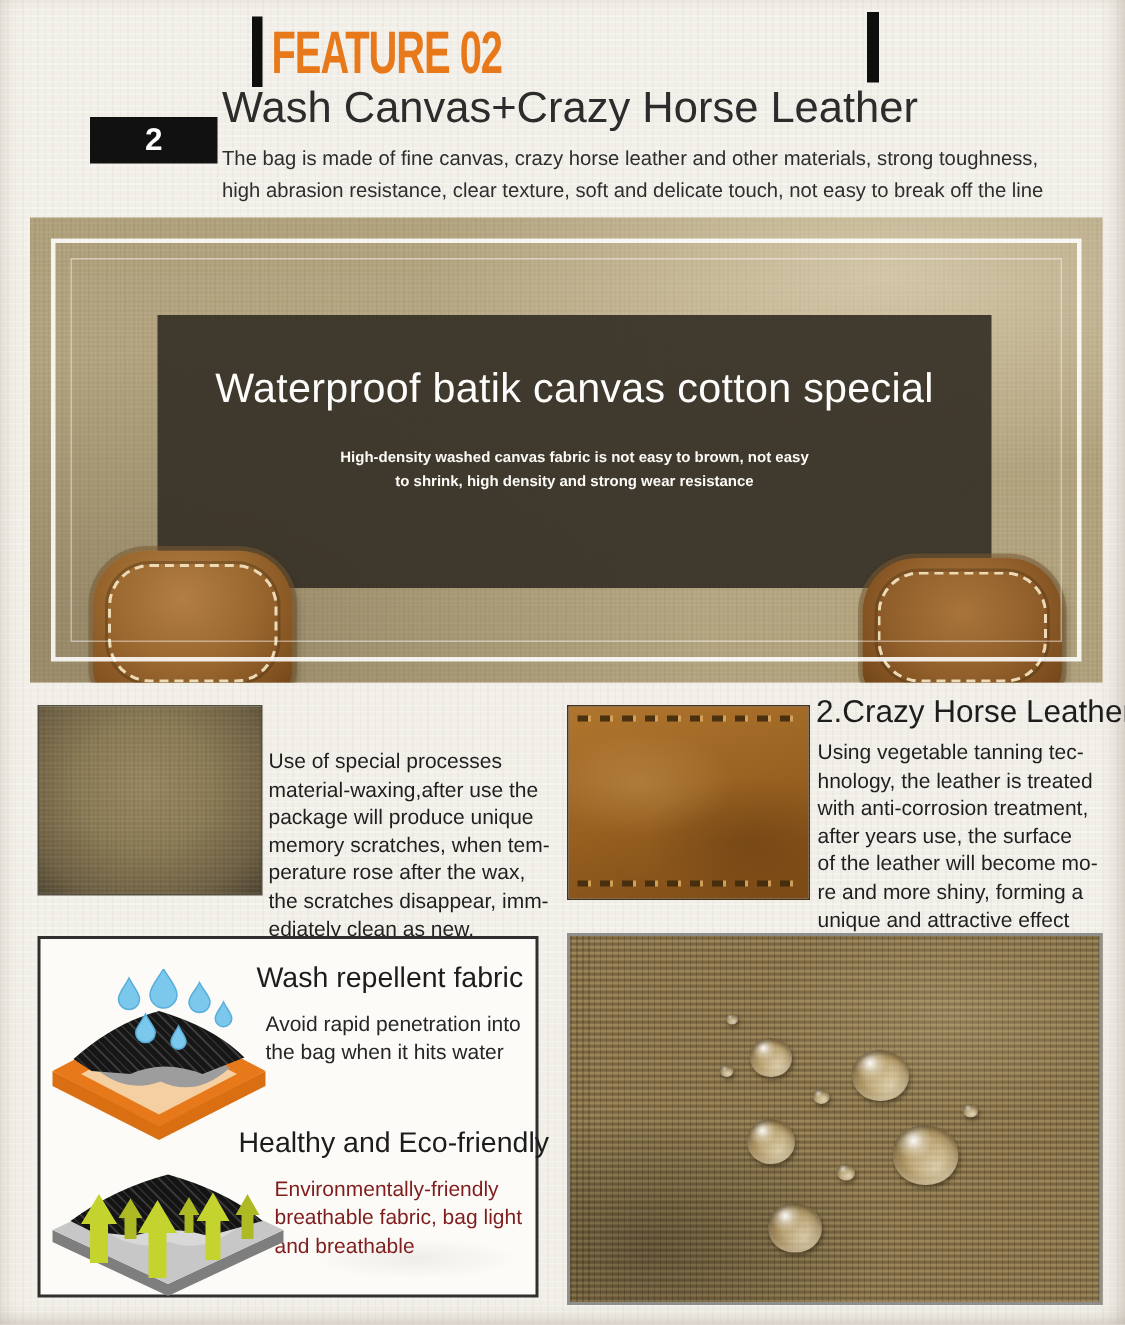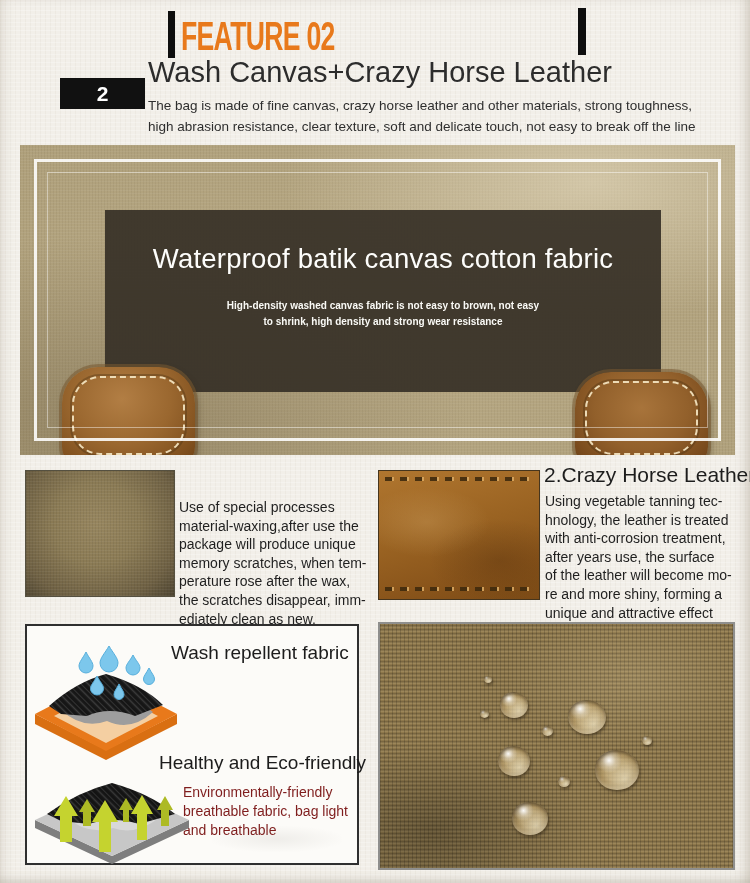--- a/index.html
+++ b/index.html
@@ -144,21 +144,21 @@
   <div class="abs vbar" id="bar-left"></div>
   <div class="abs vbar" id="bar-right"></div>
   <div class="abs" id="feature-label">FEATURE 02</div>
   <div class="abs" id="page-title">Wash Canvas+Crazy Horse Leather</div>
   <div class="abs" id="badge-2">2</div>
   <div class="abs pre" id="header-desc">The bag is made of fine canvas, crazy horse leather and other materials, strong toughness,
 high abrasion resistance, clear texture, soft and delicate touch, not easy to break off the line</div>
 
   <div class="abs" id="hero">
     <div id="hero-overlay">
-      <div id="hero-overlay-title">Waterproof batik canvas cotton fabric</div>
+      <div id="hero-overlay-title">Waterproof batik canvas cotton special</div>
       <div id="hero-overlay-sub" class="pre">High-density washed canvas fabric is not easy to brown, not easy
 to shrink, high density and strong wear resistance</div>
     </div>
     <div class="leather-tab" id="tab-left"></div>
     <div class="leather-tab" id="tab-right"></div>
     <div class="hero-frame" id="hero-frame-outer"></div>
     <div class="hero-frame" id="hero-frame-inner"></div>
   </div>
 
   <div class="abs" id="swatch-canvas"></div>
@@ -206,20 +206,22 @@
         <path d="M55,6 c3,6 7,10 7,14 a7,7 0 1 1 -14,0 c0,-4 4,-8 7,-14 Z"></path>
         <path d="M78,0 c4,7 9,12 9,17 a9,9 0 1 1 -18,0 c0,-5 5,-10 9,-17 Z"></path>
         <path d="M102,9 c3,6 7,9 7,13 a7,7 0 1 1 -14,0 c0,-4 4,-7 7,-13 Z"></path>
         <path d="M118,22 c2.5,5 5.5,8 5.5,11 a5.5,5.5 0 1 1 -11,0 c0,-3 3,-6 5.5,-11 Z"></path>
         <path d="M66,30 c3,6 6.5,9 6.5,12.5 a6.5,6.5 0 1 1 -13,0 c0,-3.5 3.5,-6.5 6.5,-12.5 Z"></path>
         <path d="M88,38 c2.5,5 5,7.5 5,10.5 a5,5 0 1 1 -10,0 c0,-3 2.5,-5.5 5,-10.5 Z"></path>
       </g>
     </svg>
 
     <div id="water-heading">Wash repellent fabric</div>
+    <div id="water-body" class="pre">Avoid rapid penetration into
+the bag when it hits water</div>
 
     <div id="eco-heading">Healthy and Eco-friendly</div>
     <div id="eco-body" class="pre">Environmentally-friendly
 breathable fabric, bag light
 and breathable</div>
 
     <svg id="icon-eco" width="170" height="100" viewBox="0 0 170 100">
       <defs>
         <pattern id="dm2" width="9" height="9" patternUnits="userSpaceOnUse" patternTransform="rotate(45)">
           <rect width="9" height="9" fill="#141414"></rect>

